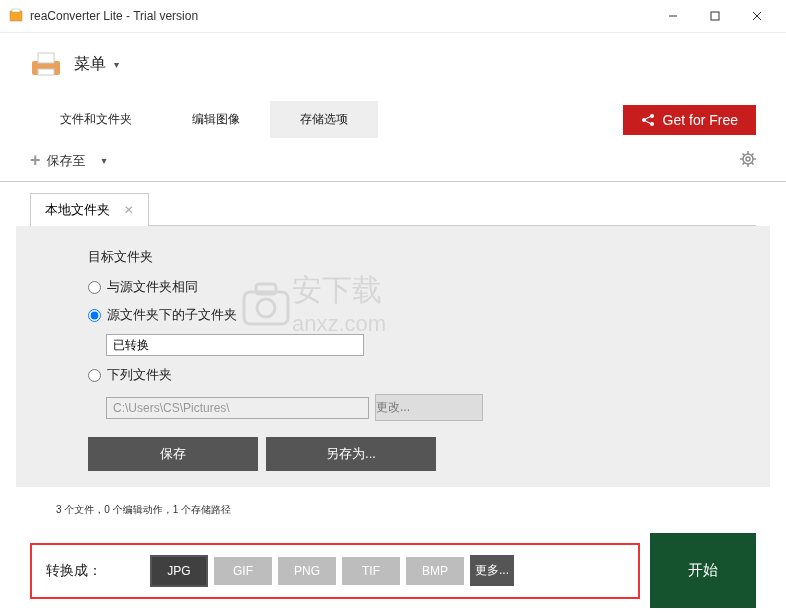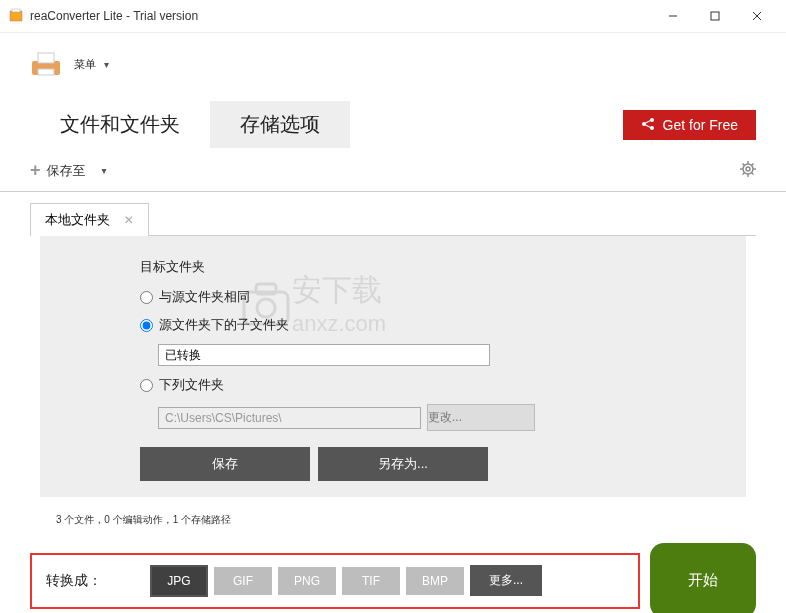--- a/index.html
+++ b/index.html
@@ -7,61 +7,61 @@
 
 .titlebar { height: 30px; display: flex; align-items: center; padding: 16px 8px; border-bottom: 1px solid #eee; }
 .titlebar-icon { width: 16px; height: 16px; margin-right: 6px; }
 .titlebar-text { font-size: 12px; color: #333; flex: 1; }
 .titlebar-btns { display: flex; gap: 0; }
 .titlebar-btn { width: 42px; height: 28px; display: flex; align-items: center; justify-content: center; color: #333; font-size: 14px; }
 .titlebar-btn svg { width: 10px; height: 10px; }
 
 .menubar { padding: 18px 30px 12px; display: flex; align-items: center; }
 .menu-icon { width: 32px; height: 26px; margin-right: 12px; }
-.menu-label { font-size: 11px; color: #222; }
+.menu-label { font-size: 16px; color: #222; }
 .menu-caret { margin-left: 8px; font-size: 10px; color: #555; }
 
 .tabs-row { display: flex; align-items: center; padding: 0 30px; margin-top: 12px; }
-.tab { padding: 10px 30px; font-size: 20px; color: #222; text-align: center; }
+.tab { padding: 10px 30px; font-size: 12px; color: #222; text-align: center; }
 .tab.active { background: #eee; }
 .tabs-spacer { flex: 1; }
-.get-free { background: #c71d1d; color: #fff; padding: 7px 18px; font-size: 14px; display: flex; align-items: flex-start; gap: 8px; }
+.get-free { background: #c71d1d; color: #fff; padding: 7px 18px; font-size: 14px; display: flex; align-items: center; gap: 8px; }
 
 .toolbar-row { display: flex; align-items: center; padding: 6px 30px; border-bottom: 1px solid #ccc; margin-top: 2px; }
 .saveto { display: flex; align-items: center; font-size: 13px; color: #333; padding: 4px 0; }
 .saveto-plus { font-size: 18px; color: #999; margin-right: 6px; font-weight: bold; }
 .saveto-caret { margin-left: 16px; font-size: 10px; color: #555; }
 .toolbar-spacer { flex: 1; }
 .gear { color: #888; }
 
 .subtab-row { display: flex; border-bottom: 1px solid #ccc; margin: 10px 30px 0; }
 .subtab { padding: 7px 14px; font-size: 13px; border: 1px solid #ccc; border-bottom: none; background: #fff; position: relative; top: 1px; text-align: right; }
 .subtab-close { margin-left: 10px; color: #aaa; font-size: 12px; }
 
-.panel { background: #eee; margin: 0 40px; padding: 22px 20px 16px 100px; }
+.panel { background: #eee; margin: 0 16px; padding: 22px 20px 16px 72px; }
 .panel-title { font-size: 13px; color: #222; margin-bottom: 12px; }
 .radio-row { display: flex; align-items: center; margin-bottom: 10px; font-size: 13px; color: #222; }
 .radio-row input[type="radio"] { margin-right: 6px; }
-.text-input { width: 332px; font-size: 12px; padding: 3px 6px; border: 1px solid #aaa; background: #fff; margin-left: 18px; margin-bottom: 10px; }
+.text-input { width: 258px; font-size: 12px; padding: 3px 6px; border: 1px solid #aaa; background: #fff; margin-left: 18px; margin-bottom: 10px; }
 .path-row { display: flex; align-items: center; margin-left: 18px; margin-bottom: 16px; }
 .path-input { width: 263px; font-size: 12px; padding: 3px 6px; border: 1px solid #aaa; background: #eee; color: #999; }
 .change-btn { width: 108px; padding: 4px 0; margin-left: 6px; background: #ddd; border: 1px solid #bbb; font-size: 12px; color: #777; text-align: left; }
 .panel-btns { display: flex; gap: 8px; margin-left: 0; }
 .panel-btn { width: 170px; padding: 8px 0; background: #555; color: #fff; font-size: 13px; text-align: center; border: none; }
 
 .status-line { padding: 16px 32px 10px; font-size: 10px; color: #333; margin-left: 24px; }
 
 .convert-row { display: flex; align-items: center; margin: 6px 30px 0; gap: 10px; }
 .convert-box { border: 2px solid #e33; padding: 10px 14px; display: flex; align-items: center; flex: 1; }
 .convert-label { font-size: 14px; color: #222; margin-right: 48px; }
 .fmt-btn { width: 58px; padding: 7px 0; font-size: 12px; text-align: center; margin-right: 6px; color: #fff; }
 .fmt-jpg { background: #404040; border: 2px solid #555; }
 .fmt-gray { background: #bdbdbd; }
-.fmt-more { background: #555; width: 72px; }
-.start-btn { background: #4d7c0f; color: #fff; font-size: 15px; padding: 28px 38px; text-align: center; border-radius: 14px; }
+.fmt-more { background: #555; width: 44px; }
+.start-btn { background: #14532d; color: #fff; font-size: 15px; padding: 28px 38px; text-align: center; }
 
 .watermark { position: absolute; top: 270px; left: 240px; opacity: 0.12; pointer-events: none; font-size: 30px; color: #333; display: flex; align-items: center; }
 </style>
 </head>
 <body>
 
 <div class="titlebar">
   <svg class="titlebar-icon" viewBox="0 0 16 16">
       <rect x="2" y="3" width="12" height="10" fill="#f5a623" stroke="#c77" stroke-width="0.5"></rect>
       <rect x="4" y="1" width="8" height="3" fill="#fff" stroke="#aaa" stroke-width="0.5"></rect>
@@ -92,20 +92,21 @@
       <rect x="2" y="10" width="28" height="14" fill="#e8a05a" rx="2"></rect>
       <rect x="8" y="2" width="16" height="10" fill="#fff" stroke="#ccc"></rect>
       <rect x="8" y="18" width="16" height="6" fill="#fff" stroke="#ccc"></rect>
     </svg>
   <span class="menu-label">菜单</span>
   <span class="menu-caret">▾</span>
 </div>
 
 <div class="tabs-row">
   <div class="tab">文件和文件夹</div>
+  <div class="tab">编辑图像</div>
   <div class="tab active">存储选项</div>
   <div class="tabs-spacer"></div>
   <div class="get-free">
     <svg width="14" height="14" viewBox="0 0 14 14">
         <circle cx="11" cy="3" r="2" fill="#fff"></circle>
         <circle cx="3" cy="7" r="2" fill="#fff"></circle>
         <circle cx="11" cy="11" r="2" fill="#fff"></circle>
         <line x1="4.5" y1="6" x2="9.5" y2="3.5" stroke="#fff" stroke-width="1.2"></line>
         <line x1="4.5" y1="8" x2="9.5" y2="10.5" stroke="#fff" stroke-width="1.2"></line>
       </svg>

